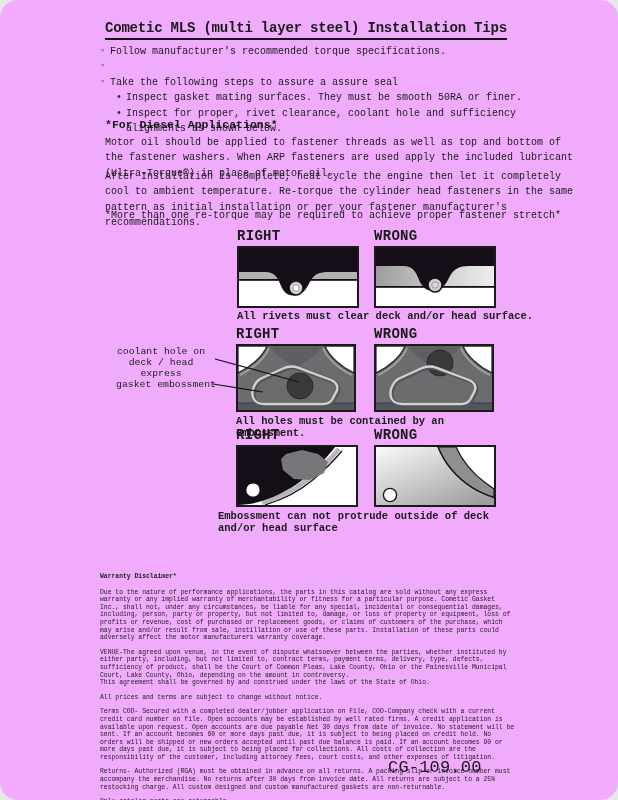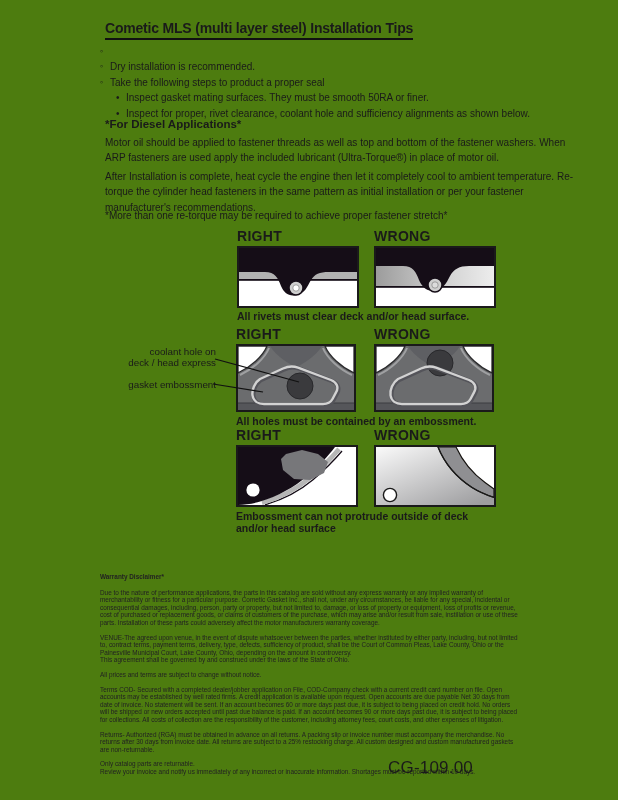--- a/index.html
+++ b/index.html
@@ -1,23 +1,24 @@
 <!DOCTYPE html>
 <html><head>
 <meta charset="utf-8">
 <style>
   html,body{margin:0;padding:0;background:#e8e8e8;}
   .page{
     position:relative;
     width:618px;height:800px;
     margin:0 auto;
-    background:#4d7c0f;
-    font-family:Liberation Sans, sans-serif;
+    background:#f0abfc;
+    font-family:Liberation Mono, monospace;
     color:#1a1a1a;
     overflow:hidden;
+    border-radius:18px;
   }
   .abs{position:absolute;}
   .title{
     left:105px;top:20px;
     font-size:14px;font-weight:bold;letter-spacing:-0.2px;
     border-bottom:2px solid #111;padding-bottom:2px;
     white-space:nowrap;
   }
   .bullets{left:100px;top:44px;width:480px;font-size:10px;line-height:15.4px;}
   .brow{display:flex;}
@@ -34,46 +35,46 @@
     font-size:14px;font-weight:bold;letter-spacing:0.3px;
   }
   .dbox{width:122px;height:62px;border:2px solid #1a1a1a;box-sizing:border-box;background:#fff;}
   .dbox svg{display:block;width:100%;height:100%;}
   .dbox2{height:68px;}
   .cap{font-size:10.5px;font-weight:bold;line-height:12px;}
   .ptr-labels{
     right:403px; 
     width:110px;text-align:right;font-size:9.8px;line-height:11px;
   }
-  .lab1{top:346px;}
+  .lab1{top:346px;text-align:center;}
   .lab2{top:379px;}
   .warranty{left:100px;top:573px;width:418px;font-size:6.4px;line-height:7.6px;color:#222;}
   .warranty p{margin:0 0 7px 0;}
   .warranty p.tight{margin:0;}
   .warranty .whead{font-weight:bold;margin:0 0 8px 0;}
   .doccode{left:388px;top:758px;font-size:17px;letter-spacing:0.2px;}
 </style>
 </head>
 <body>
 
 <div class="page">
 
   <div class="abs title">Cometic MLS (multi layer steel) Installation Tips</div>
 
   <div class="abs bullets">
     <div class="brow">
       <span class="mark">◦</span>
+      <span>Follow manufacturer's recommended torque specifications.</span>
     </div>
     <div class="brow">
       <span class="mark">◦</span>
-      <span>Dry installation is recommended.</span>
     </div>
     <div class="brow">
       <span class="mark">◦</span>
-      <span>Take the following steps to product a proper seal</span>
+      <span>Take the following steps to assure a assure seal</span>
     </div>
     <div class="brow sub">
       <span class="mark">•</span>
       <span>Inspect gasket mating surfaces.  They must be smooth 50RA or finer.</span>
     </div>
     <div class="brow sub">
       <span class="mark">•</span>
       <span>Inspect for proper, rivet clearance, coolant hole and sufficiency alignments as shown below.</span>
     </div>
   </div>
@@ -184,21 +185,21 @@
             <stop offset="1" stop-color="#9e9ea0"></stop>
         </linearGradient>
       </defs>
       <rect x="0" y="0" width="118" height="58" fill="#ffffff"></rect>
       <path d="M0,0 H62 C68,15 80,30 96,40.5 C104,45.5 112,48.5 118,50.5 L118,58 H0 Z" fill="url(#gr3)"></path>
       <path d="M62,0 L80,0 C86,13 96,26 109,35.5 L118,42 L118,50.5 C112,48.5 104,45.5 96,40.5 C80,30 68,15 62,0 Z" fill="#8f8f92" stroke="#15120f" stroke-width="1.2"></path>
       <path d="M62,0 C68,15 80,30 96,40.5 C104,45.5 112,48.5 118,50.5" fill="none" stroke="#1a1a1a" stroke-width="1.2"></path>
       <circle cx="14" cy="48" r="6.6" fill="#ffffff" stroke="#1a1a1a" stroke-width="1.4"></circle>
     </svg>
   </div>
-  <div class="abs cap" style="left:236px;top:510px;">
+  <div class="abs cap" style="left:218px;top:510px;">
     <div>Embossment can not protrude outside of deck</div>
     <div>and/or head surface</div>
   </div>
 
   <div class="abs warranty">
     <p class="whead">Warranty Disclaimer*</p>
     <p>Due to the nature of performance applications, the parts in this catalog are sold without any express warranty or any implied warranty of merchantability or fitness for a particular purpose.  Cometic Gasket Inc., shall not, under any circumstances, be liable for any special, incidental or consequential damages, including, person, party or property, but not limited to, damage, or loss of property or equipment, loss of profits or revenue, cost of purchased or replacement goods, or claims of customers of the purchase, which may arise and/or result from sale, instillation or use of these parts.  Installation of these parts could adversely affect the motor manufacturers warranty coverage.</p>
     <p class="tight">VENUE-The agreed upon venue, in the event of dispute whatsoever between the parties, whether instituted by either party, including, but not limited to, contract terms, payment terms, delivery, type, defects, sufficiency of product, shall be the Court of Common Pleas, Lake County, Ohio or the Painesville Municipal Court, Lake County, Ohio, depending on the amount in controversy.</p>
     <p>This agreement shall be governed by and construed under the laws of the State of Ohio.</p>
     <p>All prices and terms are subject to change without notice.</p>

